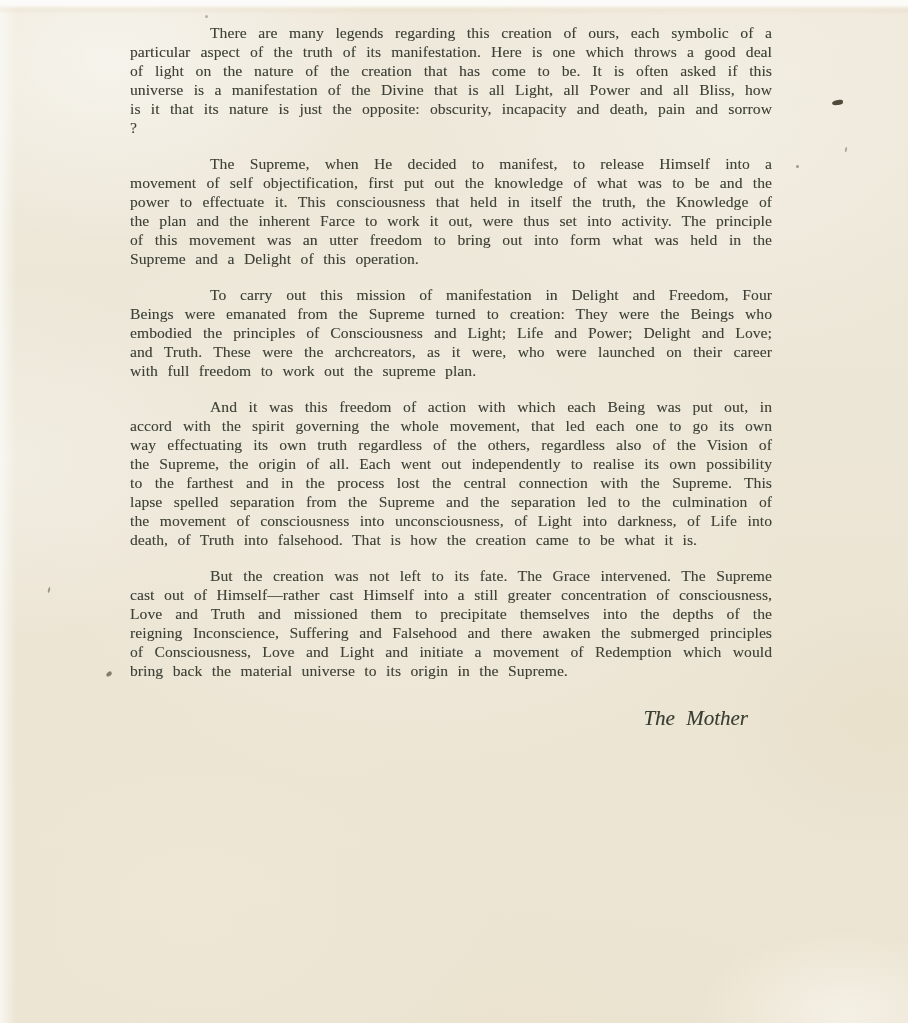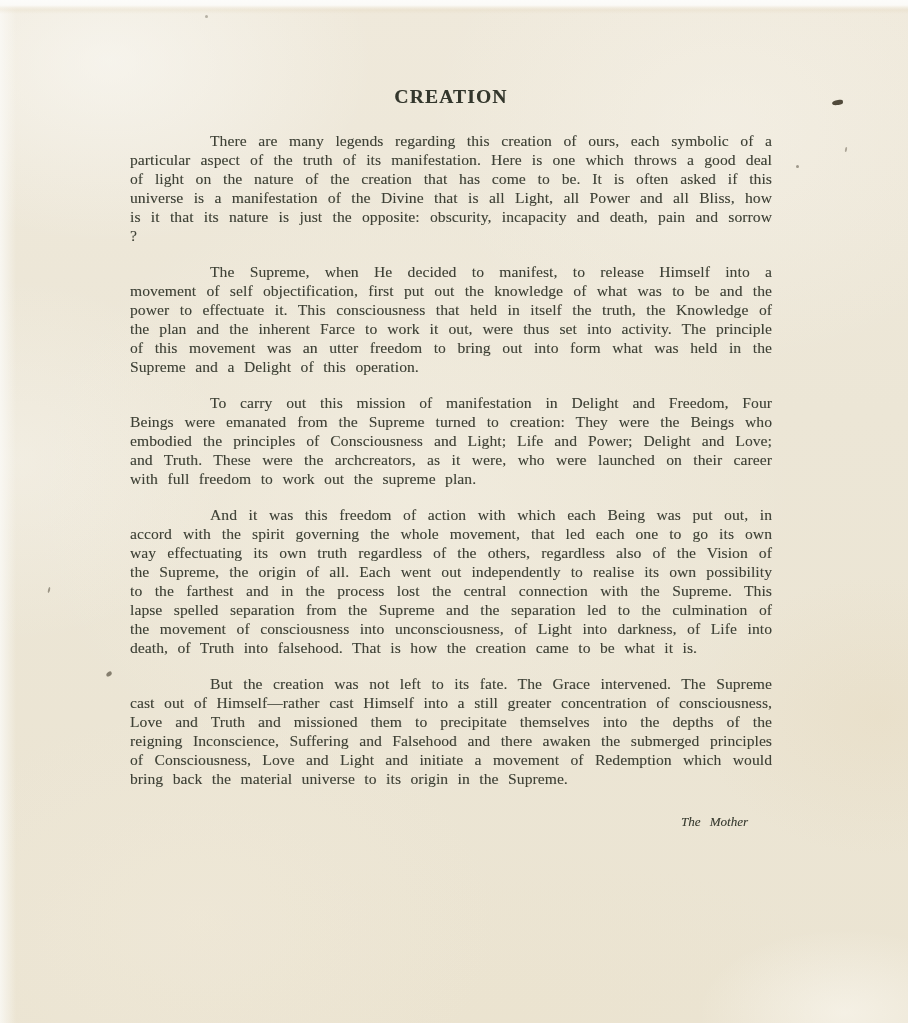--- a/index.html
+++ b/index.html
@@ -59,21 +59,21 @@
     text-shadow: 0.3px 0.3px 0 rgba(62,65,54,0.35);
   }
   .body-para.first {
     margin-top: 23px;
   }
   .signature {
     margin-top: 26px;
     padding-right: 24px;
     text-align: right;
     font-style: italic;
-    font-size: 13px;
+    font-size: 21px;
     word-spacing: 6px;
     color: #3a3d32;
     text-shadow: 0.3px 0.3px 0 rgba(58,61,50,0.35);
   }
   
   .speck {
     position: absolute;
     background: #5a5243;
     border-radius: 50%;
   }
@@ -82,21 +82,20 @@
   .speck.s3 { left: 48px;  top: 587px; width: 2px;  height: 6px;  opacity: 0.55; transform: rotate(14deg); }
   .speck.s4 { left: 106px; top: 672px; width: 6px;  height: 4px;  border-radius: 70% 30% 60% 40%; opacity: 0.7; transform: rotate(-28deg); }
   .speck.s5 { left: 205px; top: 15px;  width: 3px;  height: 3px;  opacity: 0.4; }
   .speck.s6 { left: 845px; top: 147px; width: 2px;  height: 5px;  opacity: 0.45; transform: rotate(12deg); }
 </style>
 </head>
 <body>
 
 <div class="sheet">
   <main class="content">
-    <h1 class="page-title">CREATION</h1>
 
     <p class="body-para first">There are many legends regarding this creation of ours, each symbolic of a particular aspect of the truth of its manifestation. Here is one which throws a good deal of light on the nature of the creation that has come to be. It is often asked if this universe is a manifestation of the Divine that is all Light, all Power and all Bliss, how is it that its nature is just the opposite: obscurity, incapacity and death, pain and sorrow ?</p>
 
     <p class="body-para">The Supreme, when He decided to manifest, to release Himself into a movement of self objectification, first put out the knowledge of what was to be and the power to effectuate it. This consciousness that held in itself the truth, the Knowledge of the plan and the inherent Farce to work it out, were thus set into activity. The principle of this movement was an utter freedom to bring out into form what was held in the Supreme and a Delight of this operation.</p>
 
     <p class="body-para">To carry out this mission of manifestation in Delight and Freedom, Four Beings were emanated from the Supreme turned to creation: They were the Beings who embodied the principles of Consciousness and Light; Life and Power; Delight and Love; and Truth. These were the archcreators, as it were, who were launched on their career with full freedom to work out the supreme plan.</p>
 
     <p class="body-para">And it was this freedom of action with which each Being was put out, in accord with the spirit governing the whole movement, that led each one to go its own way effectuating its own truth regardless of the others, regardless also of the Vision of the Supreme, the origin of all. Each went out independently to realise its own possibility to the farthest and in the process lost the central connection with the Supreme. This lapse spelled separation from the Supreme and the separation led to the culmination of the movement of consciousness into unconsciousness, of Light into darkness, of Life into death, of Truth into falsehood. That is how the creation came to be what it is.</p>
 
     <p class="body-para">But the creation was not left to its fate. The Grace intervened. The Supreme cast out of Himself—rather cast Himself into a still greater concentration of consciousness, Love and Truth and missioned them to precipitate themselves into the depths of the reigning Inconscience, Suffering and Falsehood and there awaken the submerged principles of Consciousness, Love and Light and initiate a movement of Redemption which would bring back the material universe to its origin in the Supreme.</p>

